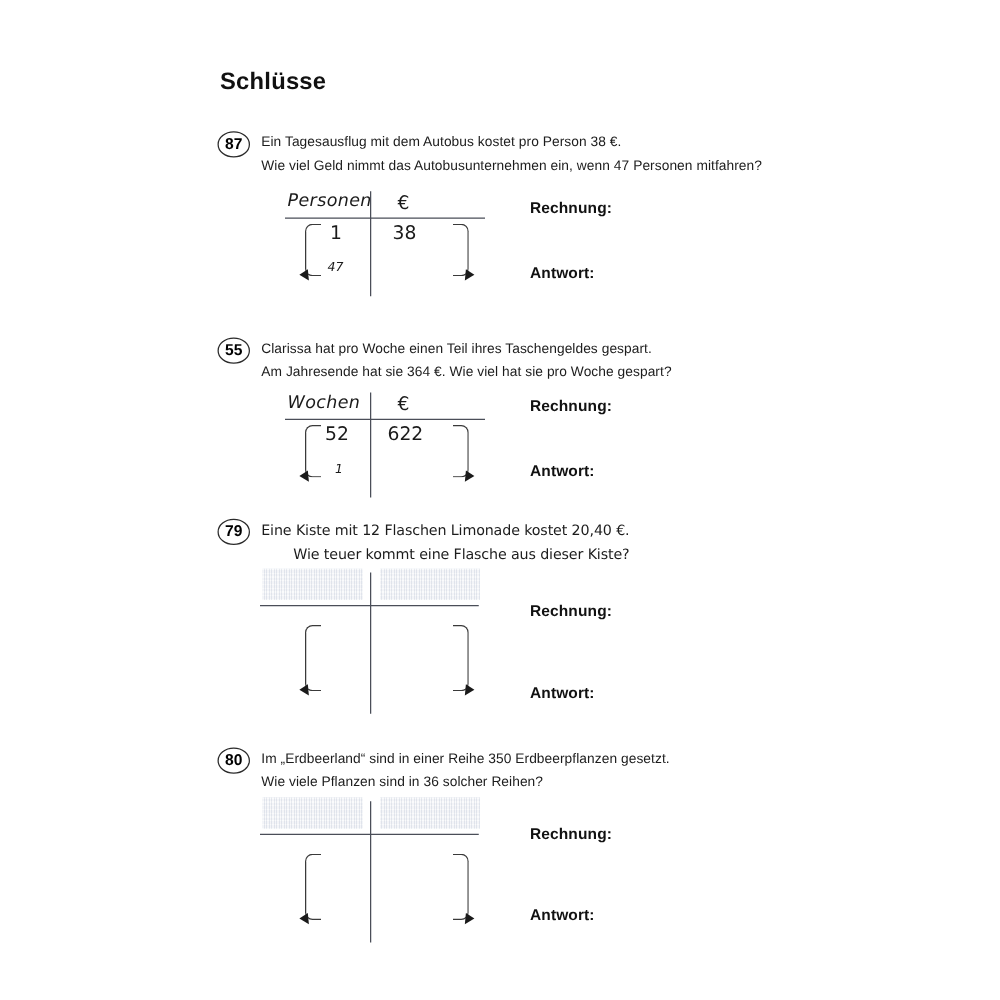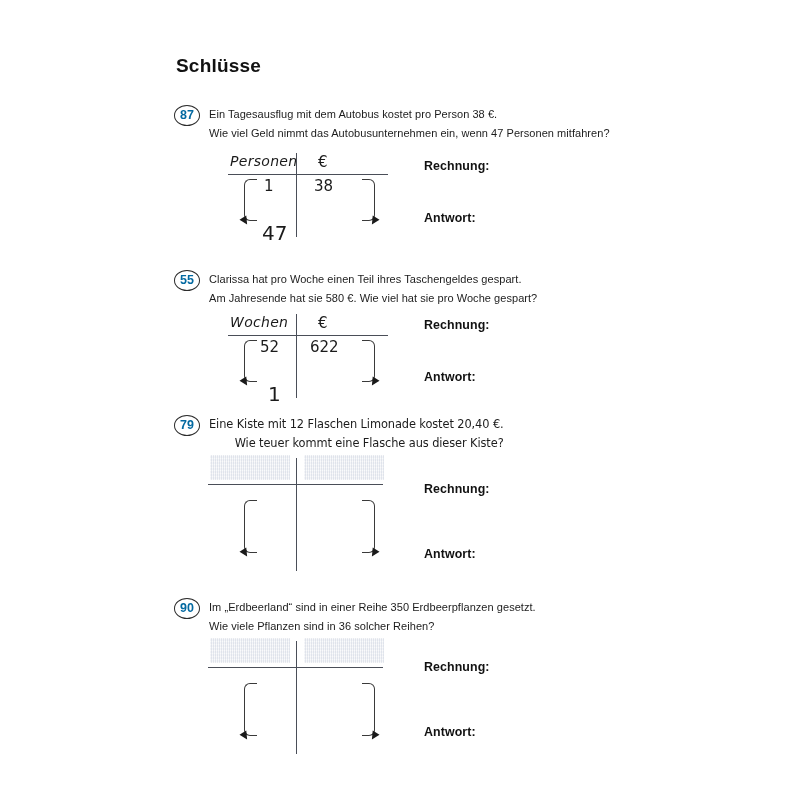--- a/index.html
+++ b/index.html
@@ -46,21 +46,21 @@
     top: 0;
     width: 26px;
     height: 21px;
     border: 1.2px solid #2b2b2b;
     border-radius: 50%;
     box-sizing: border-box;
     font-size: 12.5px;
     font-weight: bold;
     line-height: 19px;
     text-align: center;
-    color: #0369a1;
+    color: #000000;
     background: #ffffff;
   }
 
   .prompt {
     position: absolute;
     left: 209px;
     top: 0;
     font-size: 11px;
     line-height: 18.5px;
     color: #1c1c1c;
@@ -122,22 +122,23 @@
     font-size: 15px;
   }
   .val-right {
     left: 92px;
     top: 24px;
     font-size: 15px;
     text-align: right;
   }
   .val-left2 {
     left: 40px;
-    top: 68px;
-    font-size: 20px;
+    top: 56px;
+    font-size: 10px;
+    font-style: italic;
   }
 
   
   .erased {
     position: absolute;
     background: #eceef2;
     opacity: 0.95;
   }
   .erased::after {
     content: "";
@@ -233,21 +234,21 @@
       </div>
     </div>
 
     <div class="lbl" style="top:54px;">Rechnung:</div>
     <div class="lbl" style="top:106px;">Antwort:</div>
   </div>
 
   <div class="exercise" style="top:270px;">
     <div class="num-circle">55</div>
     <div class="prompt">Clarissa hat pro Woche einen Teil ihres Taschengeldes gespart.
-Am Jahresende hat sie 580 €. Wie viel hat sie pro Woche gespart?</div>
+Am Jahresende hat sie 364 €. Wie viel hat sie pro Woche gespart?</div>
 
     <div class="ptable" style="top:44px; height:80px;">
       <div class="cell head-left">Wochen</div>
       <div class="cell head-right">€</div>
       <div class="hrule" style="top:21px;"></div>
       <div class="vrule" style="top:0px; height:84px;"></div>
       <div class="cell val-left" style="left:38px;">52</div>
       <div class="cell val-right" style="left:88px;">622</div>
       <div class="cell val-left2" style="left:46px;">1</div>
       <div class="cell val-right" style="top:56px;"></div>
@@ -289,21 +290,21 @@
         <div class="stem"></div>
         <div class="head"></div>
       </div>
     </div>
 
     <div class="lbl" style="top:67px;">Rechnung:</div>
     <div class="lbl" style="top:132px;">Antwort:</div>
   </div>
 
   <div class="exercise" style="top:598px;">
-    <div class="num-circle">90</div>
+    <div class="num-circle">80</div>
     <div class="prompt">Im „Erdbeerland“ sind in einer Reihe 350 Erdbeerpflanzen gesetzt.
 Wie viele Pflanzen sind in 36 solcher Reihen?</div>
 
     <div class="ptable" style="top:40px; height:115px;">
       <div class="erased" style="left:-12px; top:0px; width:80px; height:25px;"></div>
       <div class="erased" style="left:82px; top:0px; width:80px; height:25px;"></div>
       <div class="cell head-left"></div>
       <div class="cell head-right"></div>
       <div class="hrule" style="left:-14px; width:175px; top:29px;"></div>
       <div class="vrule" style="left:74px; top:3px; height:113px;"></div>

